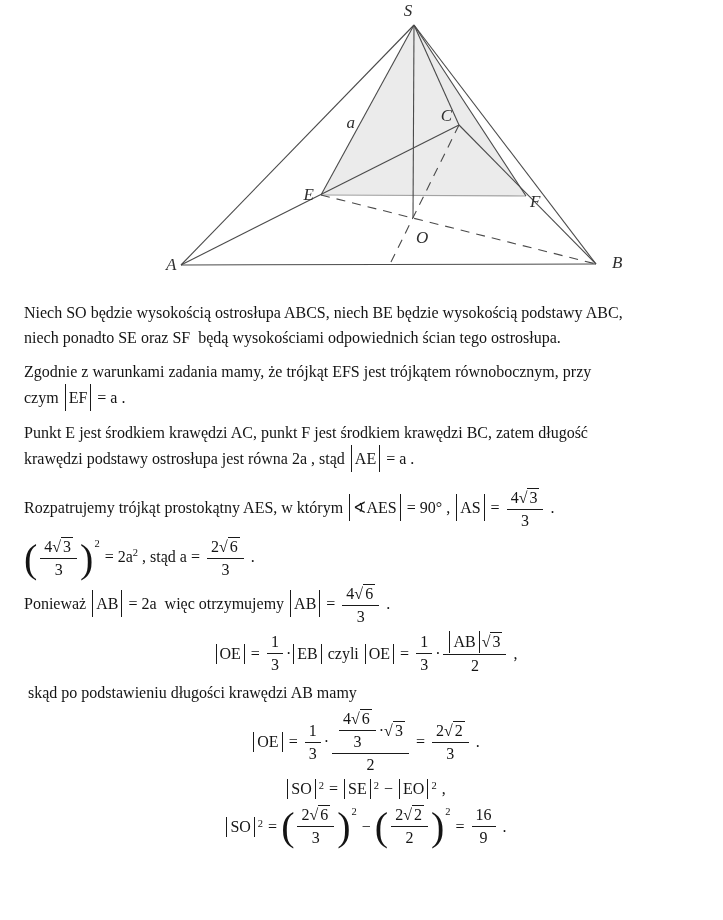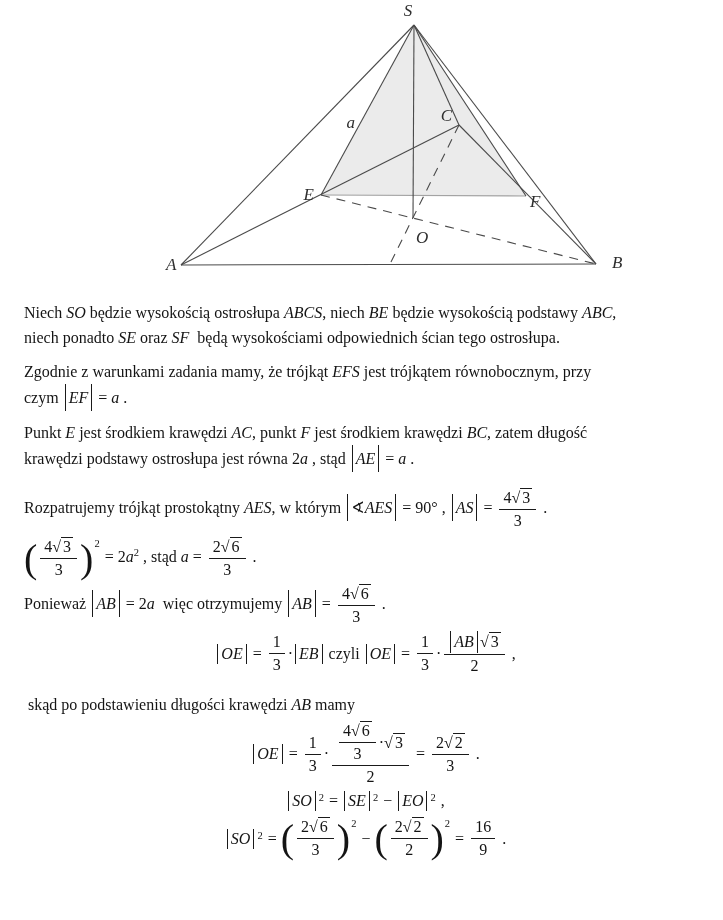--- a/index.html
+++ b/index.html
@@ -5,21 +5,21 @@
   html,body{margin:0;padding:0}
   body{
     width:723px;height:920px;overflow:hidden;
     background:#ffffff;color:#141414;
     font-family:"Liberation Serif","DejaVu Serif",serif;
     font-size:16px;
   }
   .doc{padding:0 16px 0 24px}
   .para{line-height:25px;white-space:nowrap;margin:0}
   .mt{white-space:pre}
-  .mi{font-style:italic;white-space:pre}
+  .mi{white-space:pre}
   .vsup{font-size:10.5px;vertical-align:super;line-height:0}
   .abs{
     display:inline-flex;align-items:center;
     border-left:1px solid #1a1a1a;border-right:1px solid #1a1a1a;
     padding:1px 3px;margin:0 2px;text-align:right;
   }
   .frac{
     display:inline-flex;flex-direction:column;align-items:center;
     vertical-align:middle;margin:0 3px;line-height:1.25;text-align:center;
   }
@@ -184,21 +184,21 @@
           <span class="sqrt">
             <span class="rad"><span class="mt">3</span></span>
           </span>
         </span>
         <span class="den">
           <span class="mt">2</span>
         </span>
       </span>
       <span class="mt"> ,</span>
     </div>
-  <p class="para" style="margin-top:16px"><span class="mt"> skąd po podstawieniu długości krawędzi </span><span class="mi">AB</span><span class="mt"> mamy</span></p>
+  <p class="para" style="margin-top:4px"><span class="mt"> skąd po podstawieniu długości krawędzi </span><span class="mi">AB</span><span class="mt"> mamy</span></p>
   <div class="formula" style="margin-top:4px">
       <span class="abs">
         <span class="mi">OE</span>
       </span>
       <span class="mt"> = </span>
       <span class="frac">
         <span class="num">
           <span class="mt">1</span>
         </span>
         <span class="den">

